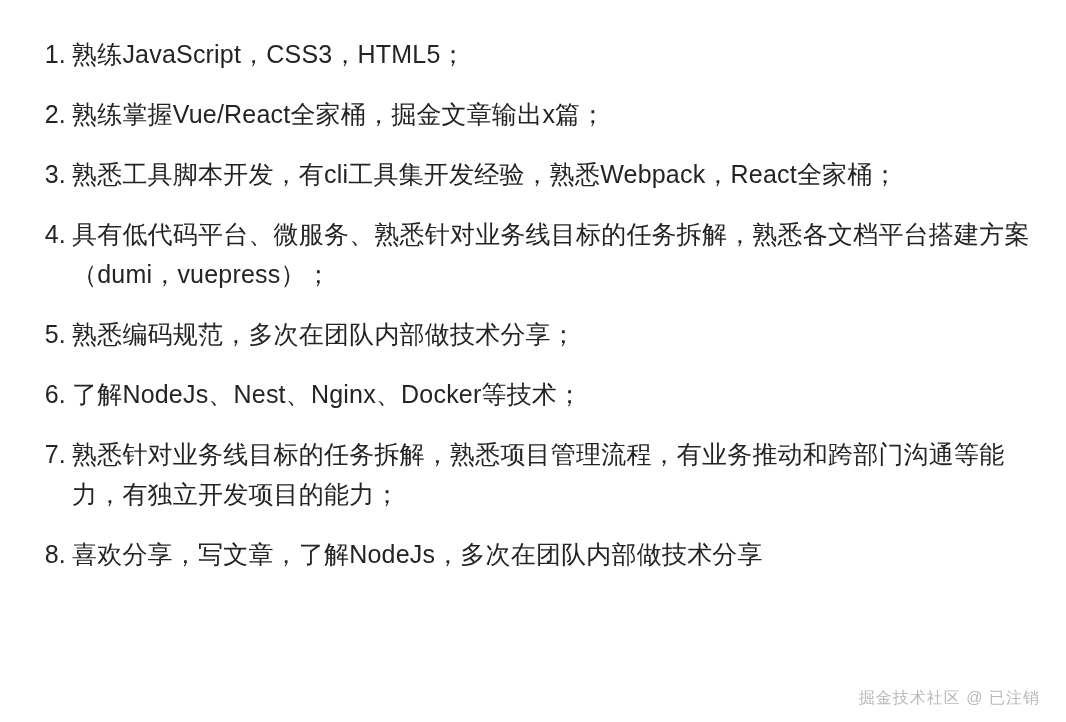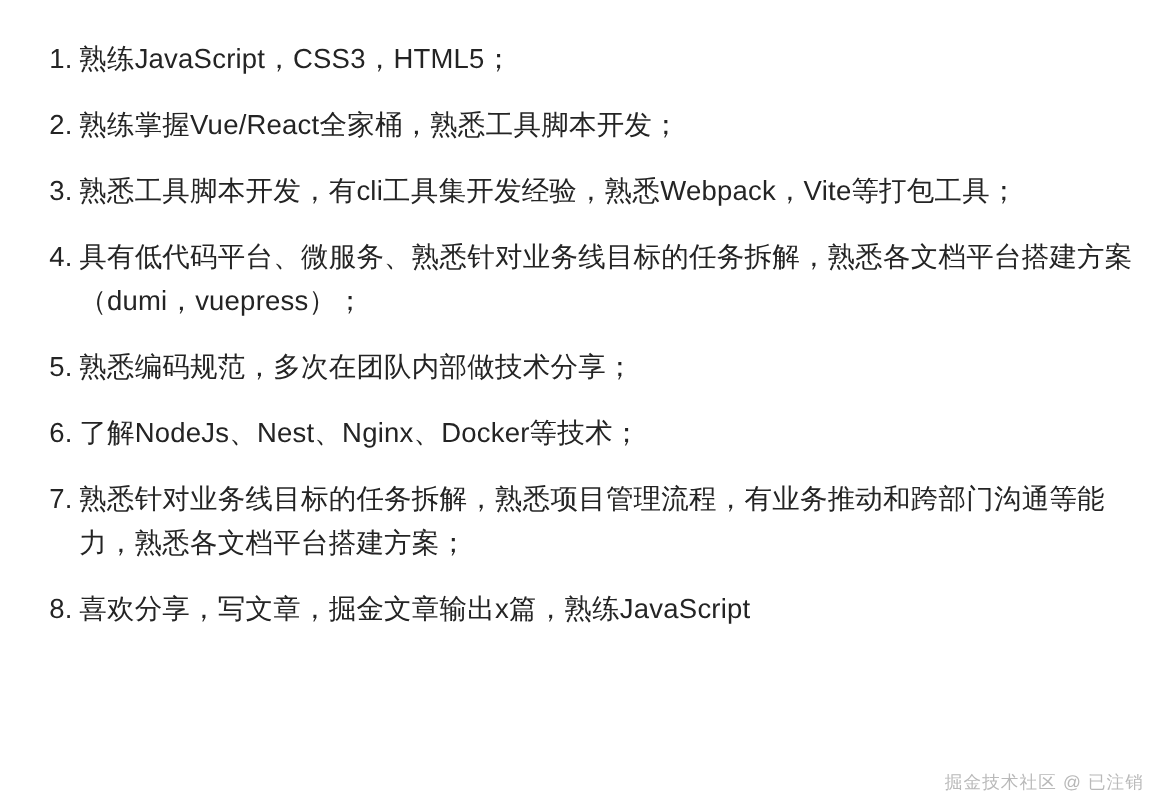--- a/index.html
+++ b/index.html
@@ -46,36 +46,36 @@
     top: 0;
     width: 32px;
     text-align: right;
     font-size: 25px;
     line-height: 40px;
     color: #242424;
   }
   .watermark {
     position: absolute;
     right: 26px;
-    bottom: 0;
+    bottom: 14px;
     font-size: 16px;
     line-height: 20px;
     color: #b9b9b9;
     letter-spacing: 1px;
     white-space: nowrap;
   }
 </style>
 </head>
 <body>
 
 <div class="page">
   <ol class="req-list">
     <li>熟练JavaScript，CSS3，HTML5；</li>
-    <li>熟练掌握Vue/React全家桶，熟悉工具脚本开发；</li>
-    <li>熟悉工具脚本开发，有cli工具集开发经验，熟悉Webpack，Vite等打包工具；</li>
+    <li>熟练掌握Vue/React全家桶，掘金文章输出x篇；</li>
+    <li>熟悉工具脚本开发，有cli工具集开发经验，熟悉Webpack，React全家桶；</li>
     <li>具有低代码平台、微服务、熟悉针对业务线目标的任务拆解，熟悉各文档平台搭建方案（dumi，vuepress）；</li>
     <li>熟悉编码规范，多次在团队内部做技术分享；</li>
     <li>了解NodeJs、Nest、Nginx、Docker等技术；</li>
-    <li>熟悉针对业务线目标的任务拆解，熟悉项目管理流程，有业务推动和跨部门沟通等能力，熟悉各文档平台搭建方案；</li>
-    <li>喜欢分享，写文章，掘金文章输出x篇，熟练JavaScript</li>
+    <li>熟悉针对业务线目标的任务拆解，熟悉项目管理流程，有业务推动和跨部门沟通等能力，有独立开发项目的能力；</li>
+    <li>喜欢分享，写文章，了解NodeJs，多次在团队内部做技术分享</li>
   </ol>
   <div class="watermark">掘金技术社区 @ 已注销</div>
 </div>
 
 </body></html>

